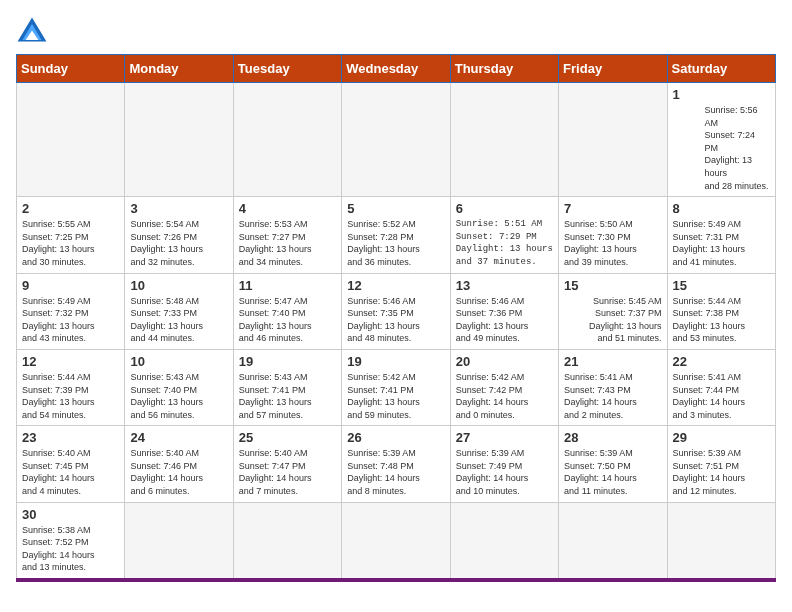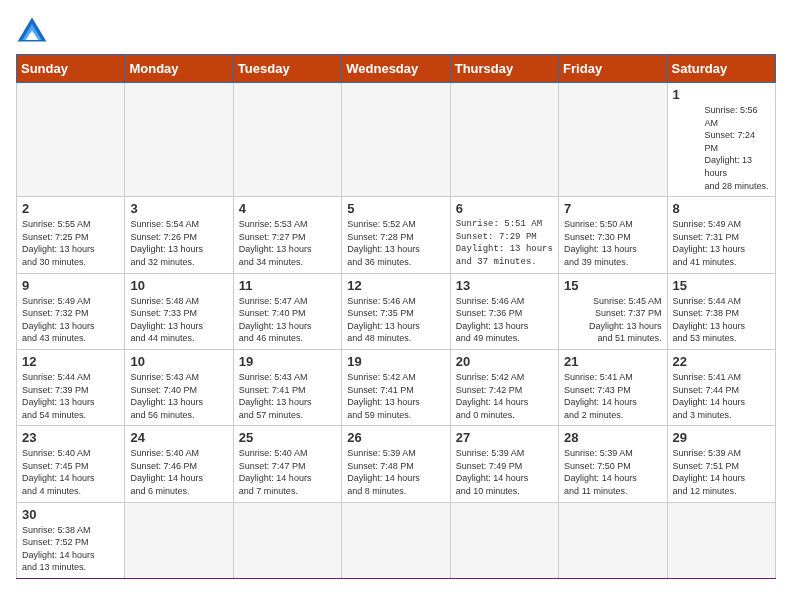--- a/index.html
+++ b/index.html
@@ -78,21 +78,21 @@
       color: #333;
       display: block;
       margin-bottom: 2px;
     }
     .day-info {
       font-size: 9px;
       color: #333;
       line-height: 1.4;
     }
     .last-row td {
-      border-bottom: 1px solid #701a75;
+      border-bottom: 4px solid #701a75;
     }
   </style>
 </head>
 <body>
 
 <div class="header-section">
   <div class="logo">
     <svg class="logo-icon" viewBox="0 0 40 35" xmlns="http://www.w3.org/2000/svg">
       <polygon points="20,2 38,32 2,32" fill="#1a6bbf"></polygon>
       <polygon points="20,10 32,30 8,30" fill="#4da6ff"></polygon>

